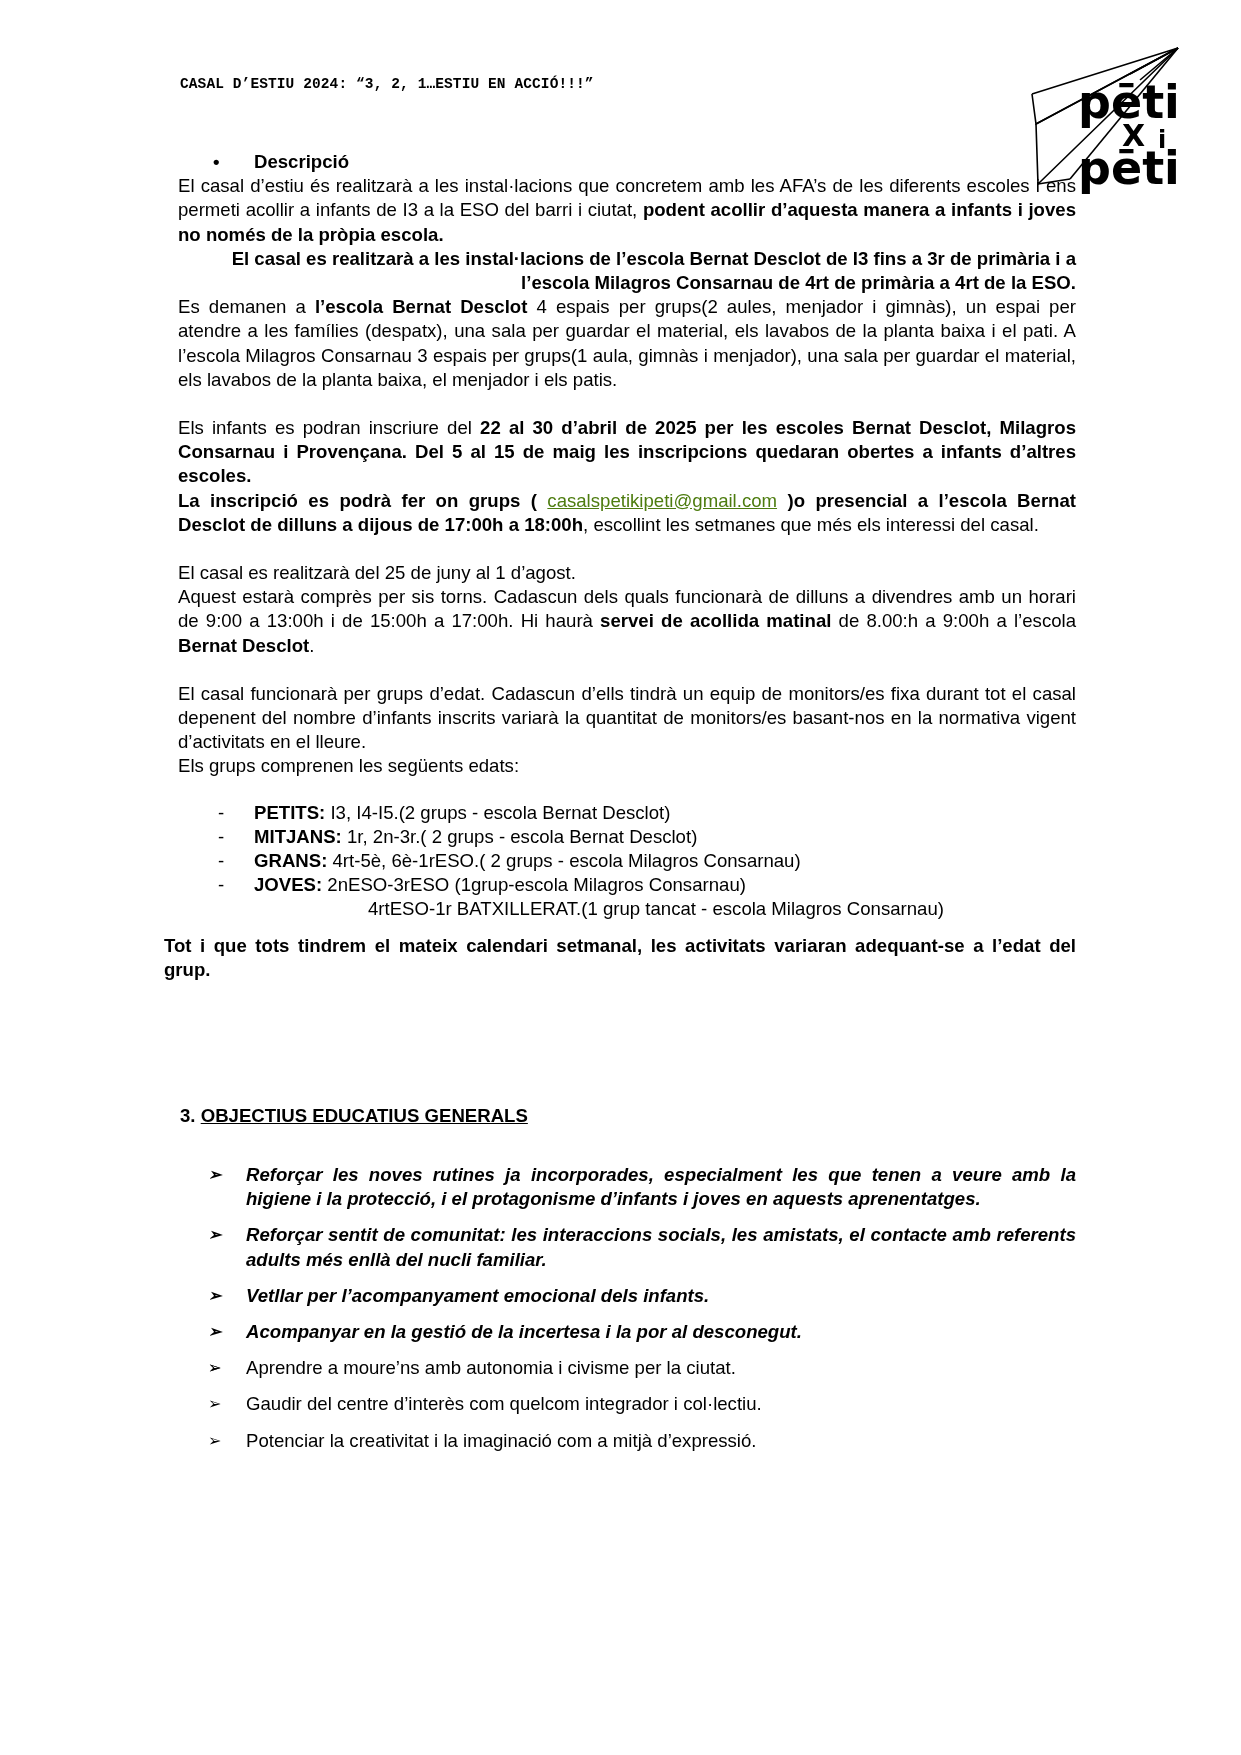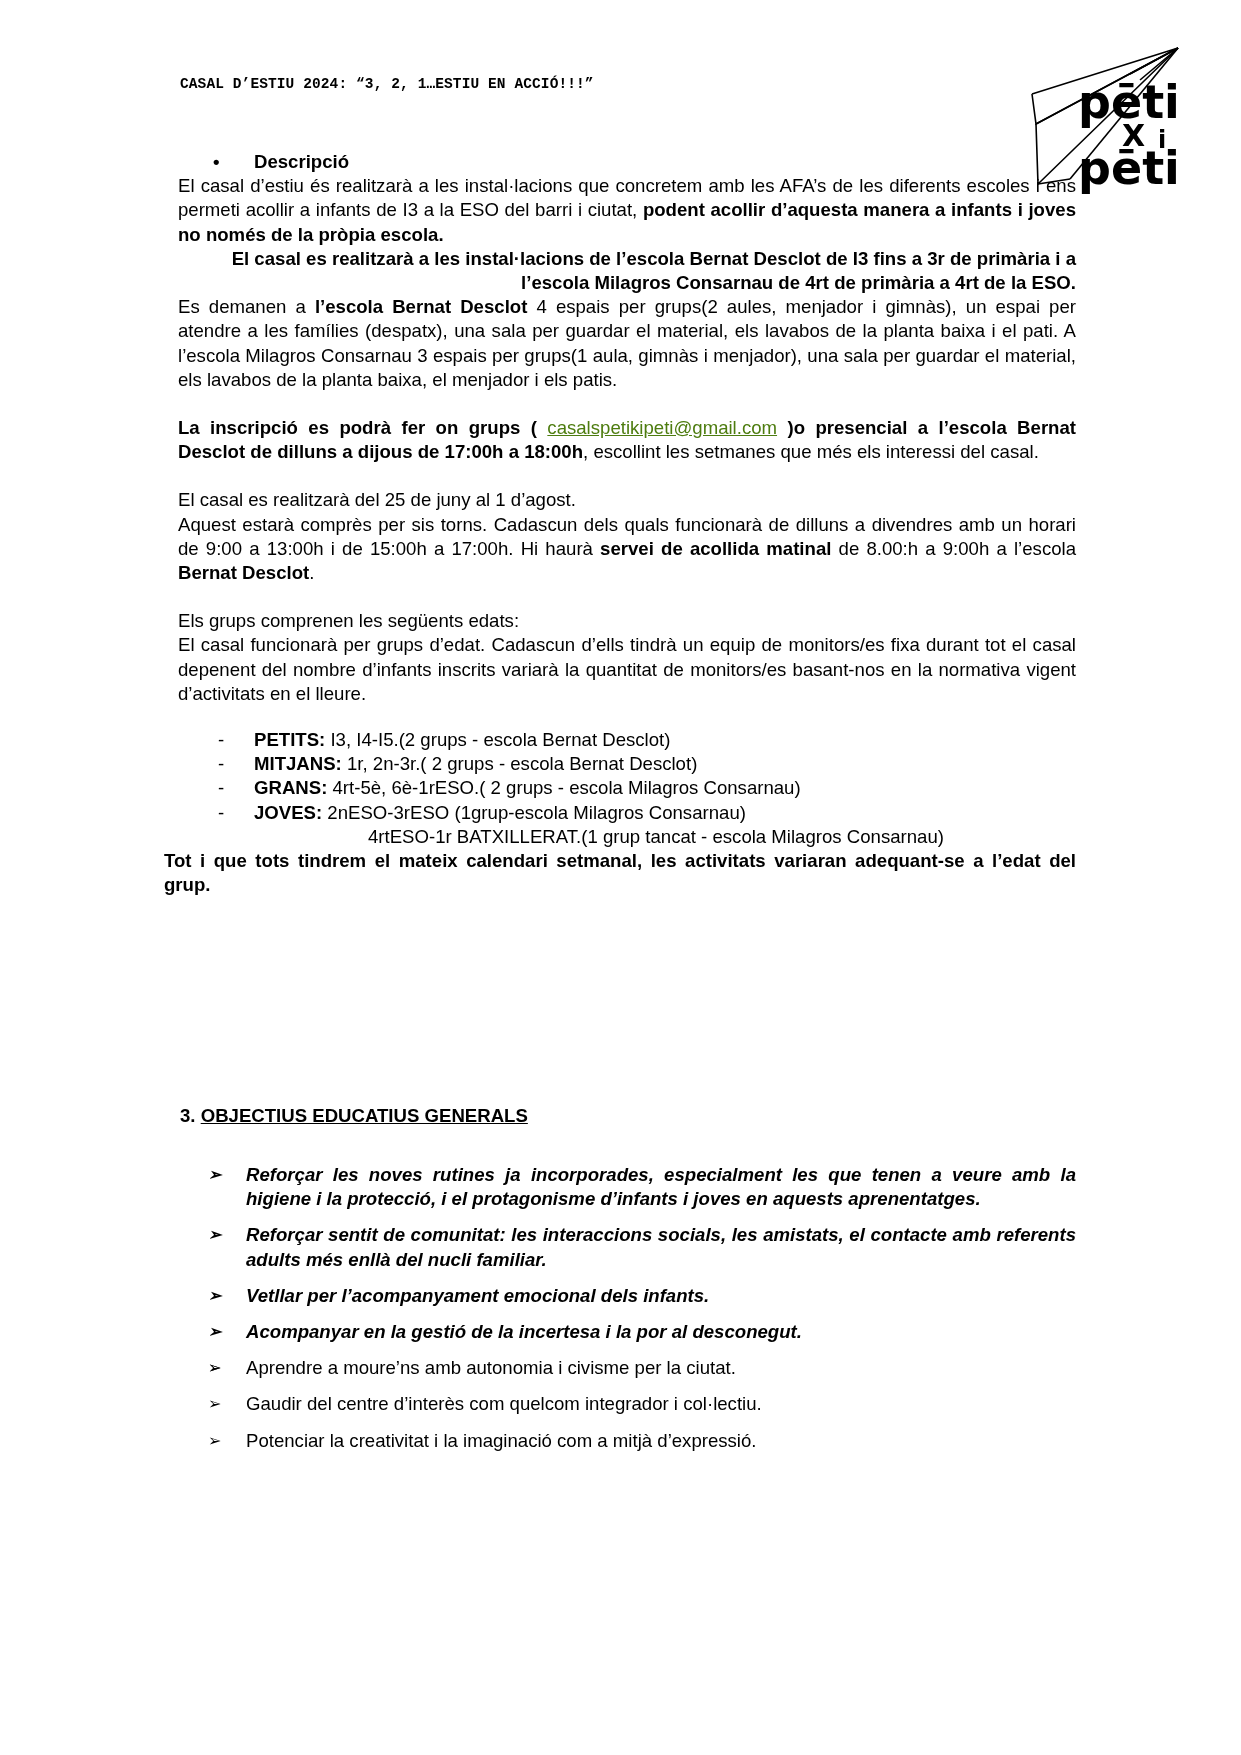--- a/index.html
+++ b/index.html
@@ -11,21 +11,21 @@
   .page { position: absolute; left: 178px; top: 150px; width: 898px; font-size: 18.6px; line-height: 24.2px; }
   .b { font-weight: bold; text-align: right; }
   .section-bullet { position: relative; padding-left: 76px; font-weight: bold; }
   .section-bullet .dot { position: absolute; left: 35px; top: 0; }
   p { margin: 0; text-align: justify; }
   .gap { height: 24px; }
   .groups { margin: 0; padding: 0; list-style: none; }
   .groups li { position: relative; padding-left: 76px; }
   .groups li .dash { position: absolute; left: 40px; }
   .groups .cont { padding-left: 190px; }
-  .final { margin-left: -14px; font-weight: bold; }
+  .final { margin-left: -14px; font-weight: bold; margin-top: 12px; }
   .section-heading { position: absolute; left: 180px; top: 1105px; font-size: 18.6px; font-weight: bold; }
   .section-heading .u { text-decoration: underline; }
   .objectives { position: absolute; left: 208px; top: 1163px; width: 868px; margin: 0; padding: 0; list-style: none;
                 font-size: 18.6px; line-height: 24.2px; }
   .objectives li { position: relative; padding-left: 38px; margin-bottom: 12px; text-align: justify; }
   .objectives li .arrow { position: absolute; left: 0; top: 0; font-size: 16px; }
   .objectives li.em { font-weight: bold; font-style: italic; }
   a.email { color: #4d7c0f; text-decoration: underline; }
 </style>
 </head>
@@ -53,27 +53,28 @@
 <div class="page">
   <div class="section-bullet">
     <span class="dot">•</span>
     <span>Descripció</span>
   </div>
 
   <p><span>El casal d’estiu és realitzarà a les instal·lacions que concretem amb les AFA’s de les diferents escoles i ens permeti acollir a infants de I3 a la ESO del barri i ciutat, </span><span class="b">podent acollir d’aquesta manera a infants i joves no només de la pròpia escola.</span></p>
   <p class="b">El casal es realitzarà a les instal·lacions de l’escola Bernat Desclot de I3 fins a 3r de primària i a l’escola Milagros Consarnau de 4rt de primària a 4rt de la ESO.</p>
   <p><span>Es demanen a </span><span class="b">l’escola Bernat Desclot</span><span> 4 espais per grups(2 aules, menjador i gimnàs), un espai per atendre a les famílies (despatx), una sala per guardar el material, els lavabos de la planta baixa i el pati. A l’escola Milagros Consarnau 3 espais per grups(1 aula, gimnàs i menjador), una sala per guardar el material, els lavabos de la planta baixa, el menjador i els patis.</span></p>
   <div class="gap"></div>
+  <p><span>Els infants es podran inscriure del </span><span class="b">22 al 30 d’abril de 2025 per les escoles Bernat Desclot, Milagros Consarnau i Provençana. Del 5 al 15 de maig les inscripcions quedaran obertes a infants d’altres escoles.</span></p>
   <p><span class="b">La inscripció es podrà fer on grups ( </span><a class="email" href="#">casalspetikipeti@gmail.com</a><span class="b"> )o presencial a l’escola Bernat Desclot de dilluns a dijous de 17:00h a 18:00h</span><span>, escollint les setmanes que més els interessi del casal.</span></p>
   <div class="gap"></div>
   <p>El casal es realitzarà del 25 de juny al 1 d’agost.</p>
   <p><span>Aquest estarà comprès per sis torns. Cadascun dels quals funcionarà de dilluns a divendres amb un horari de 9:00 a 13:00h i de 15:00h a 17:00h. Hi haurà </span><span class="b">servei de acollida matinal</span><span> de 8.00:h a 9:00h a l’escola </span><span class="b">Bernat Desclot</span><span>.</span></p>
   <div class="gap"></div>
+  <p>El casal funcionarà per grups d’edat. Cadascun d’ells tindrà un equip de monitors/es fixa durant tot el casal depenent del nombre d’infants inscrits variarà la quantitat de monitors/es basant-nos en la normativa vigent d’activitats en el lleure.</p>
   <p>Els grups comprenen les següents edats:</p>
-  <p>El casal funcionarà per grups d’edat. Cadascun d’ells tindrà un equip de monitors/es fixa durant tot el casal depenent del nombre d’infants inscrits variarà la quantitat de monitors/es basant-nos en la normativa vigent d’activitats en el lleure.</p>
   <div style="height:22px"></div>
   <ul class="groups">
     <li><span class="dash">-</span><span class="b">PETITS:</span><span> I3, I4-I5.(2 grups - escola Bernat Desclot)</span></li>
     <li><span class="dash">-</span><span class="b">MITJANS:</span><span> 1r, 2n-3r.( 2 grups - escola Bernat Desclot)</span></li>
     <li><span class="dash">-</span><span class="b">GRANS:</span><span> 4rt-5è, 6è-1rESO.( 2 grups - escola Milagros Consarnau)</span></li>
     <li><span class="dash">-</span><span class="b">JOVES:</span><span> 2nESO-3rESO (1grup-escola Milagros Consarnau)</span></li>
     <li class="cont">4rtESO-1r BATXILLERAT.(1 grup tancat - escola Milagros Consarnau)</li>
   </ul>
   <p class="final">Tot i que tots tindrem el mateix calendari setmanal, les activitats variaran adequant-se a l’edat del grup.</p>
 </div>

